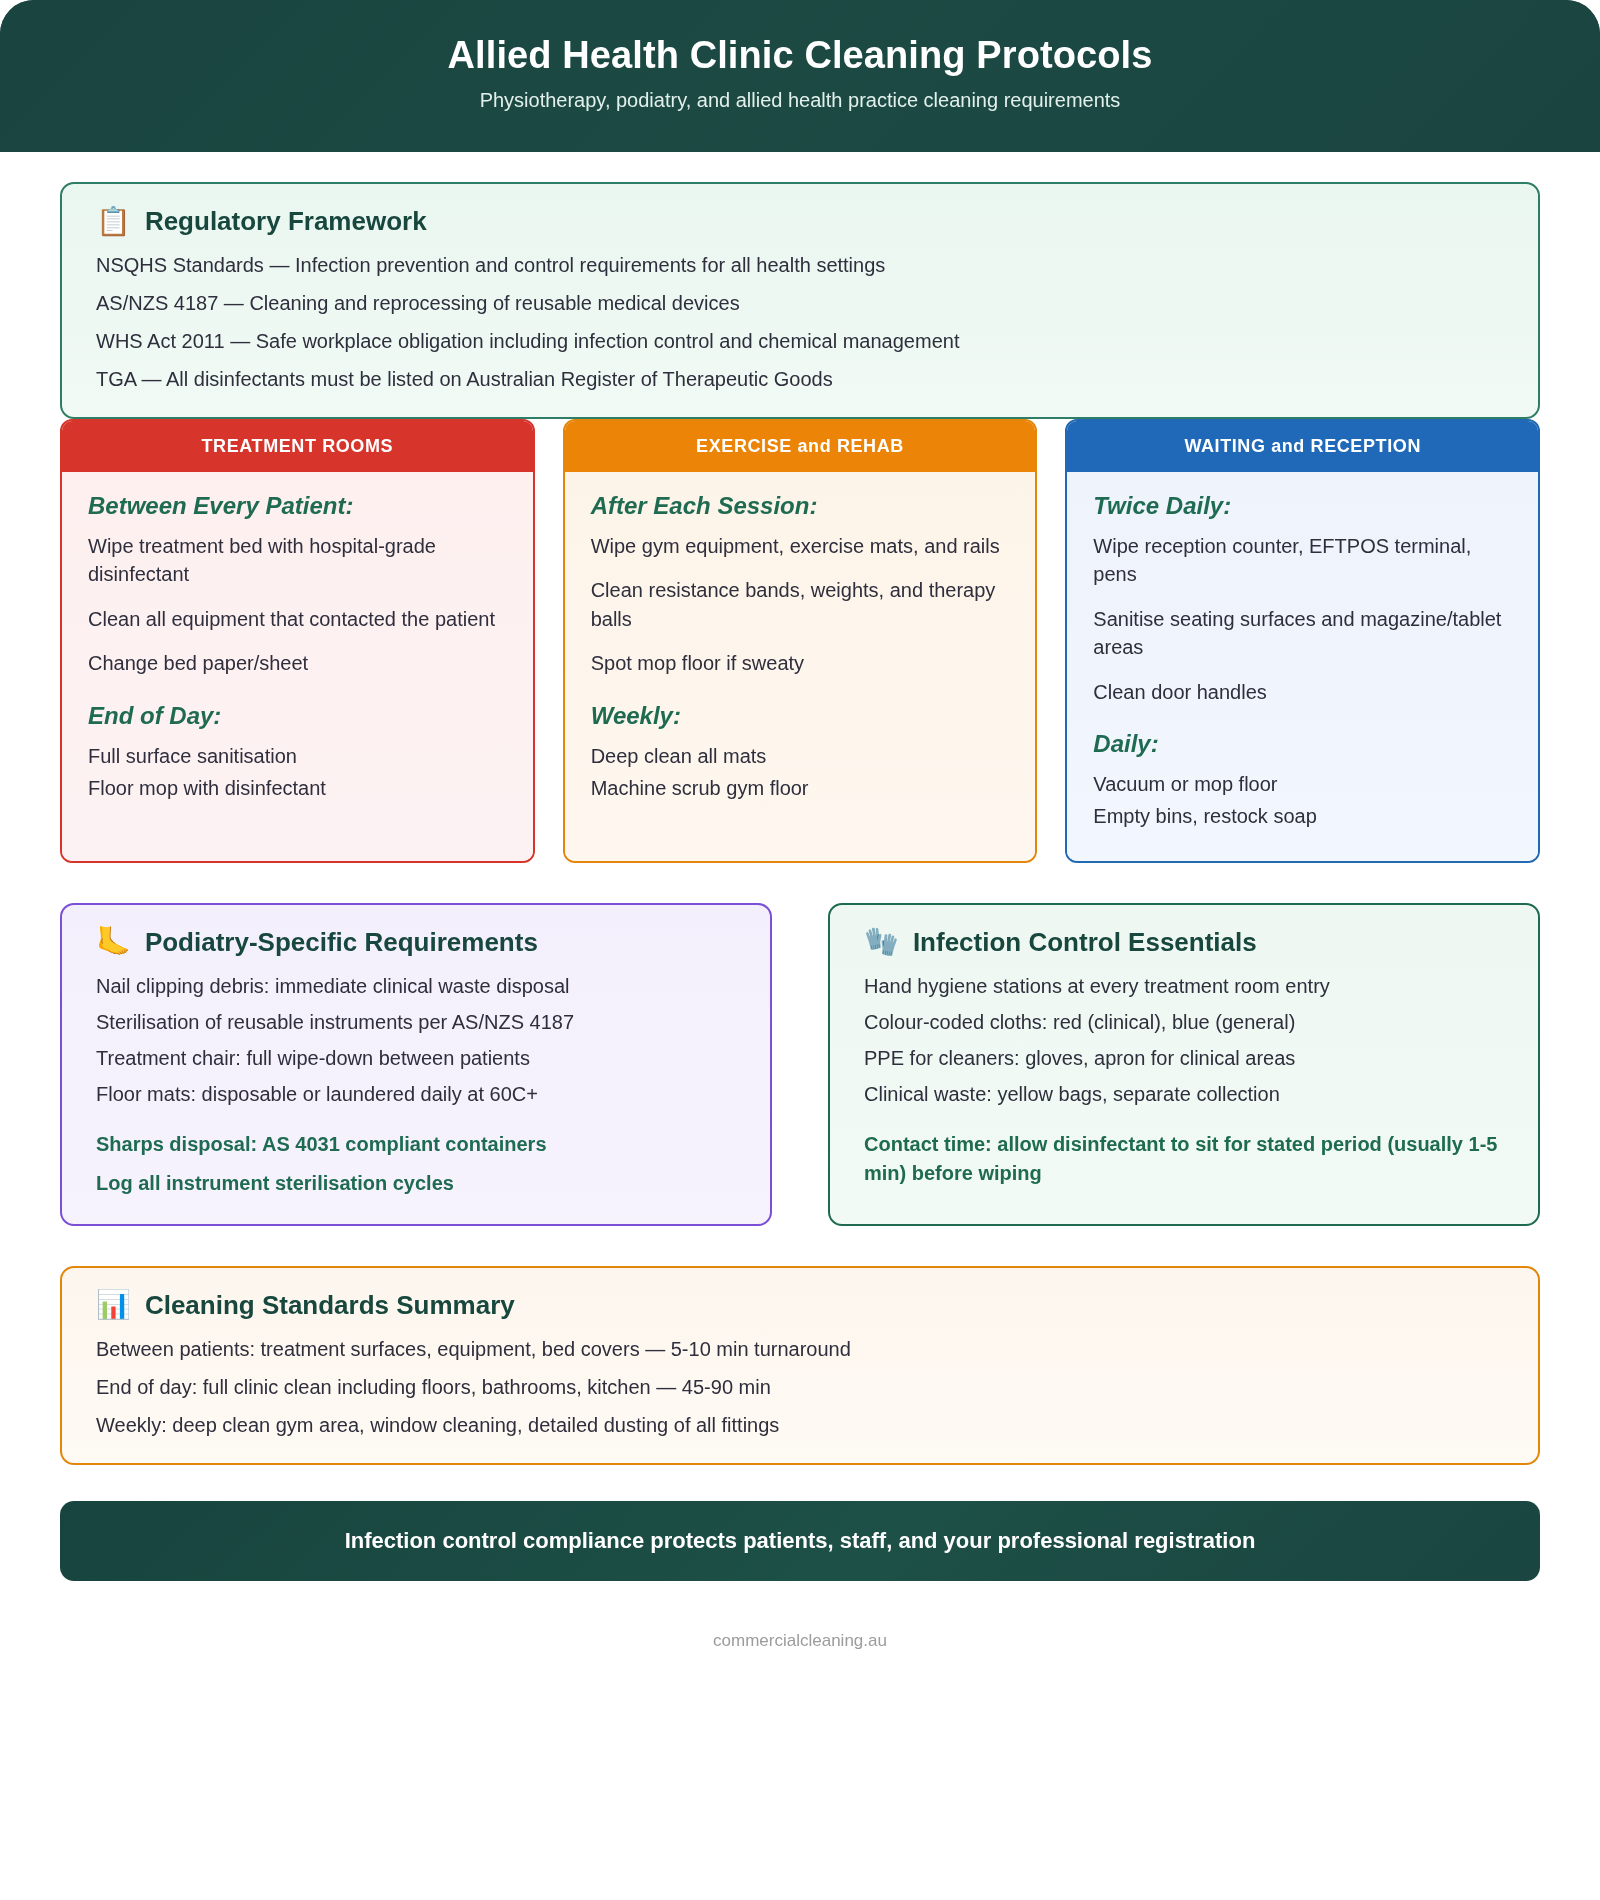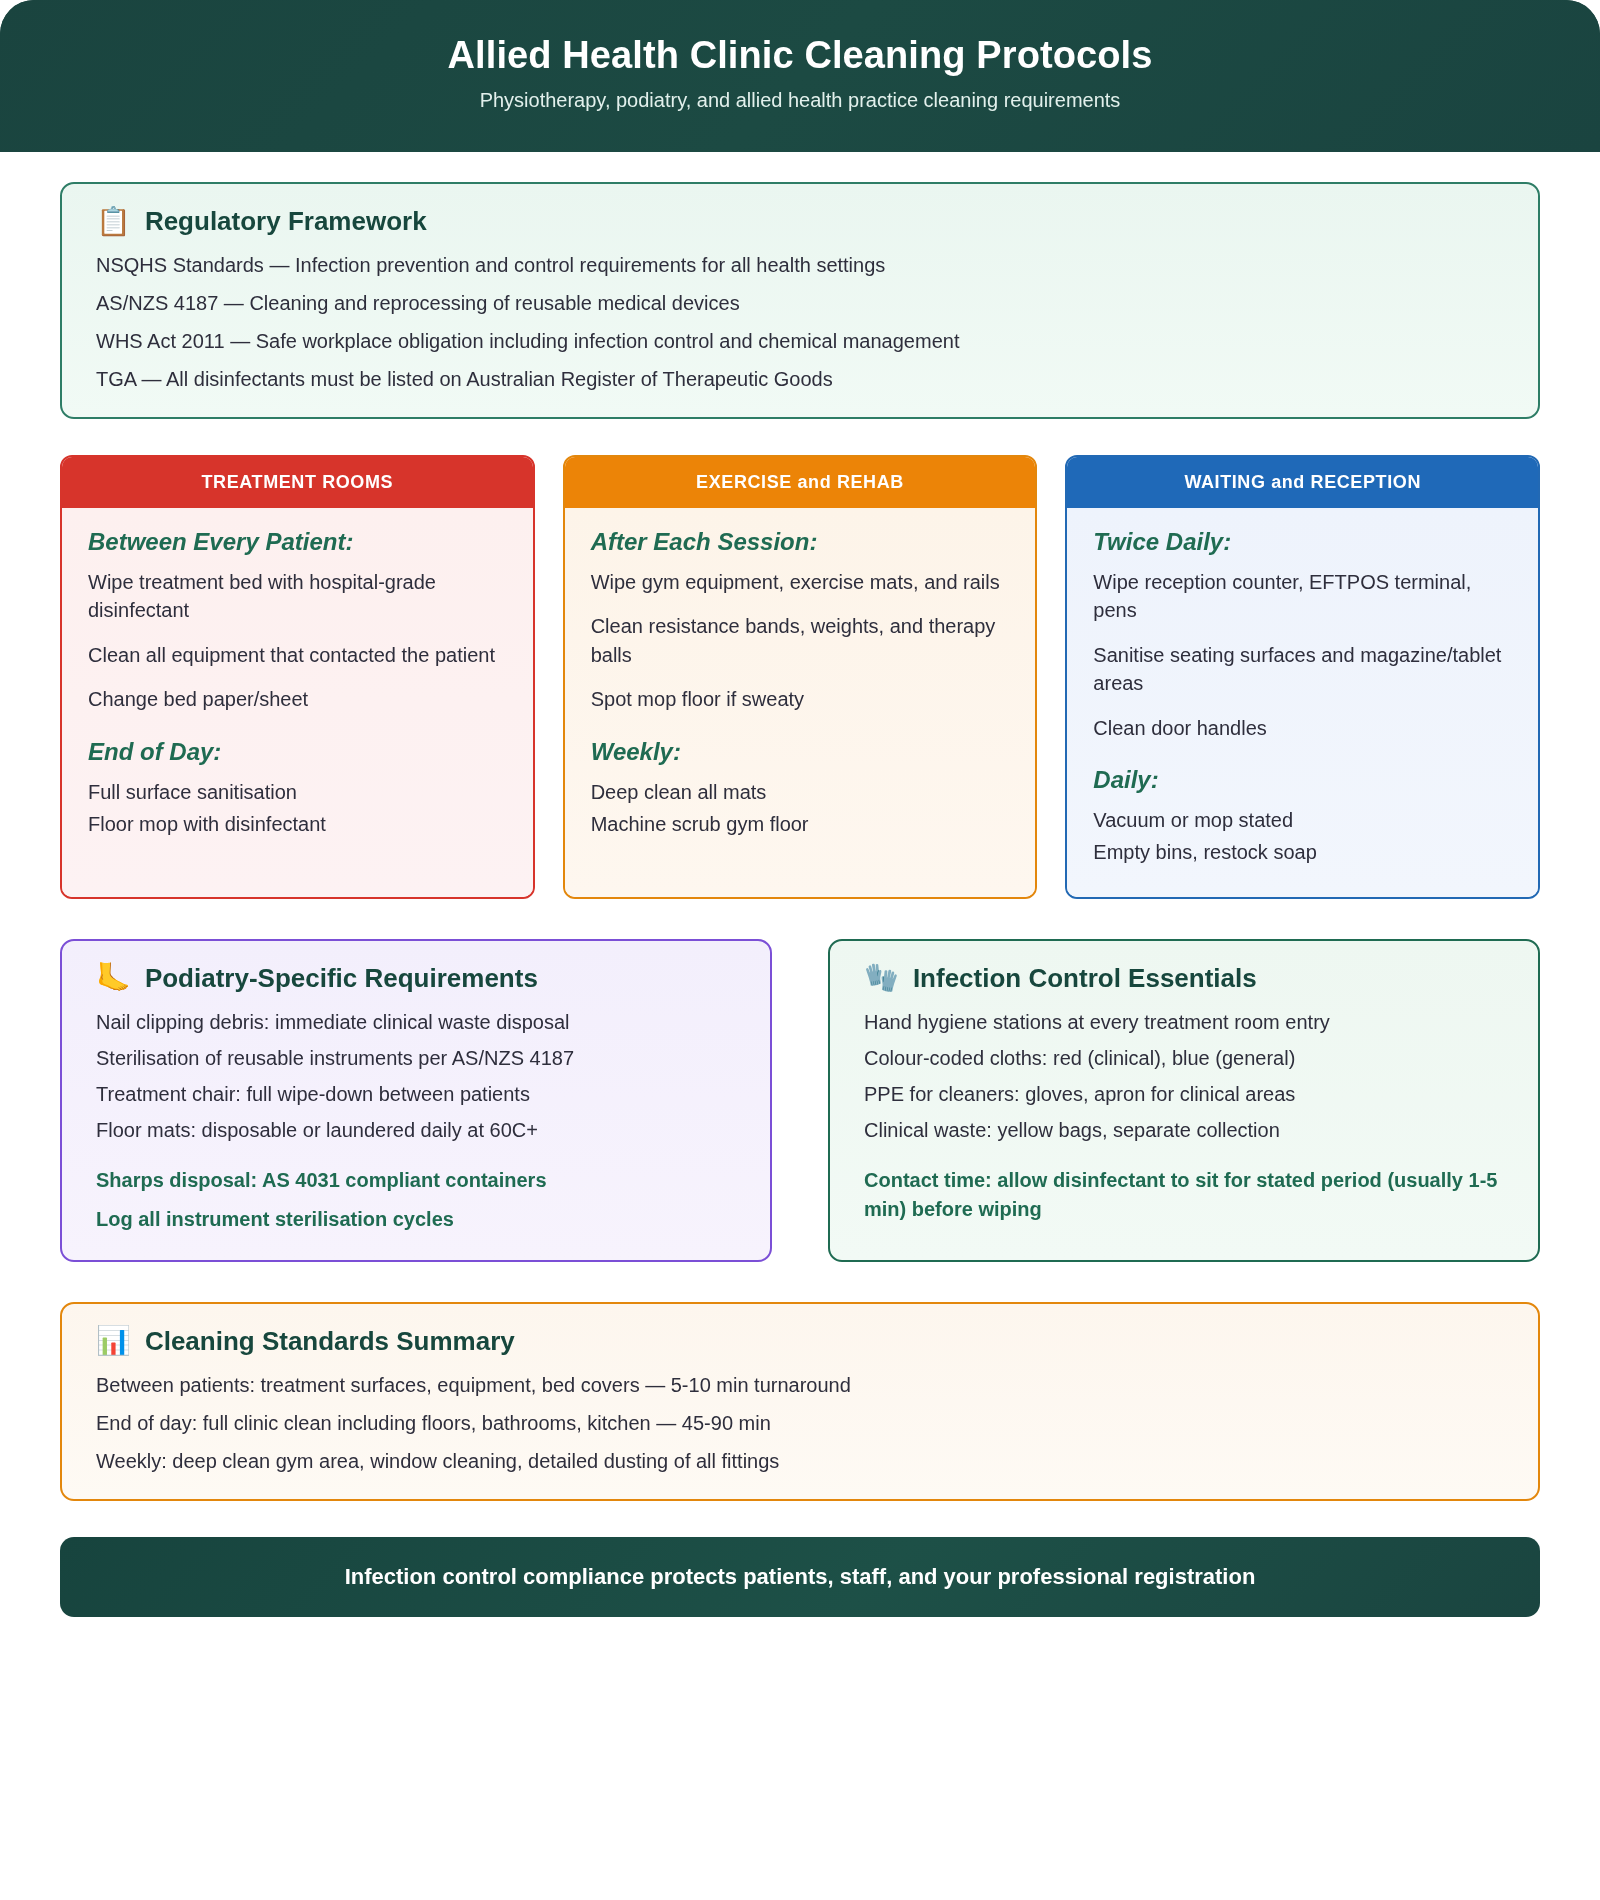--- a/index.html
+++ b/index.html
@@ -82,21 +82,20 @@
   .regulatory {
     background: linear-gradient(180deg, #eaf6f0 0%, #f1faf5 100%);
     border-color: #2e7d66;
     padding: 22px 34px 28px 34px;
   }
 
   
   .cards {
     display: flex;
     gap: 28px;
-    margin-top: 36px;
   }
   .card {
     flex: 1 1 0;
     border-radius: 12px;
     overflow: hidden;
     border: 2px solid;
     display: flex;
     flex-direction: column;
   }
   .card-head {
@@ -253,21 +252,21 @@
       </div>
 
       <div class="card blue">
         <div class="card-head">WAITING and RECEPTION</div>
         <div class="card-body">
           <p class="card-sub">Twice Daily:</p>
           <p class="card-item">Wipe reception counter, EFTPOS terminal, pens</p>
           <p class="card-item">Sanitise seating surfaces and magazine/tablet areas</p>
           <p class="card-item">Clean door handles</p>
           <p class="card-sub second">Daily:</p>
-          <p class="card-item tight">Vacuum or mop stated</p>
+          <p class="card-item tight">Vacuum or mop floor</p>
           <p class="card-item tight">Empty bins, restock soap</p>
         </div>
       </div>
 
     </div>
 
     <div class="duo">
 
       <div class="panel podiatry">
         <div class="panel-title">

